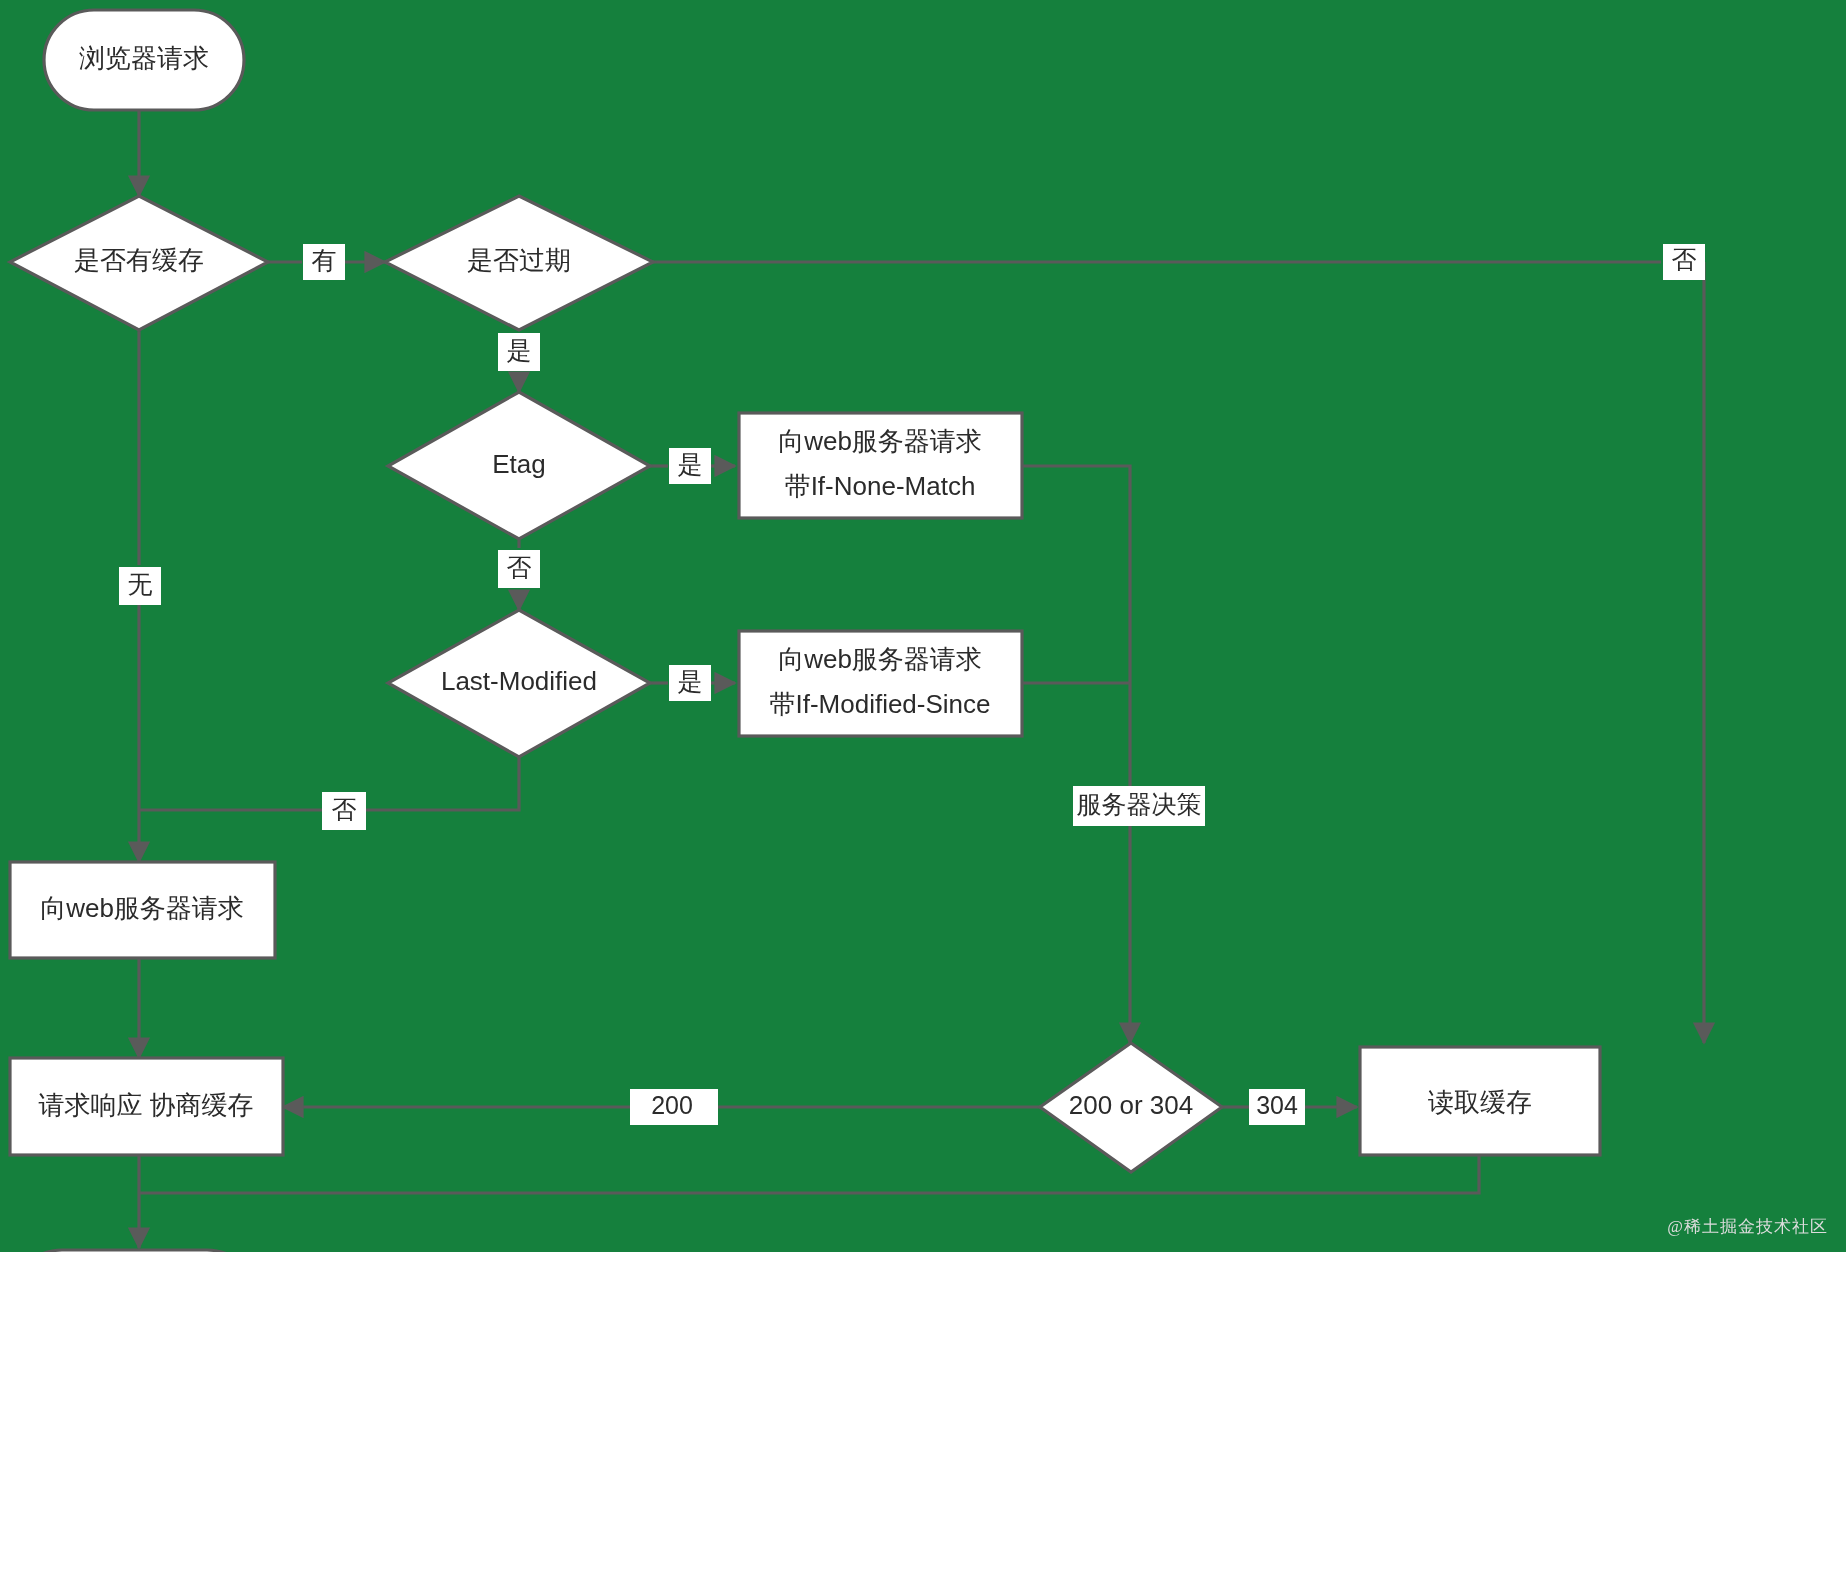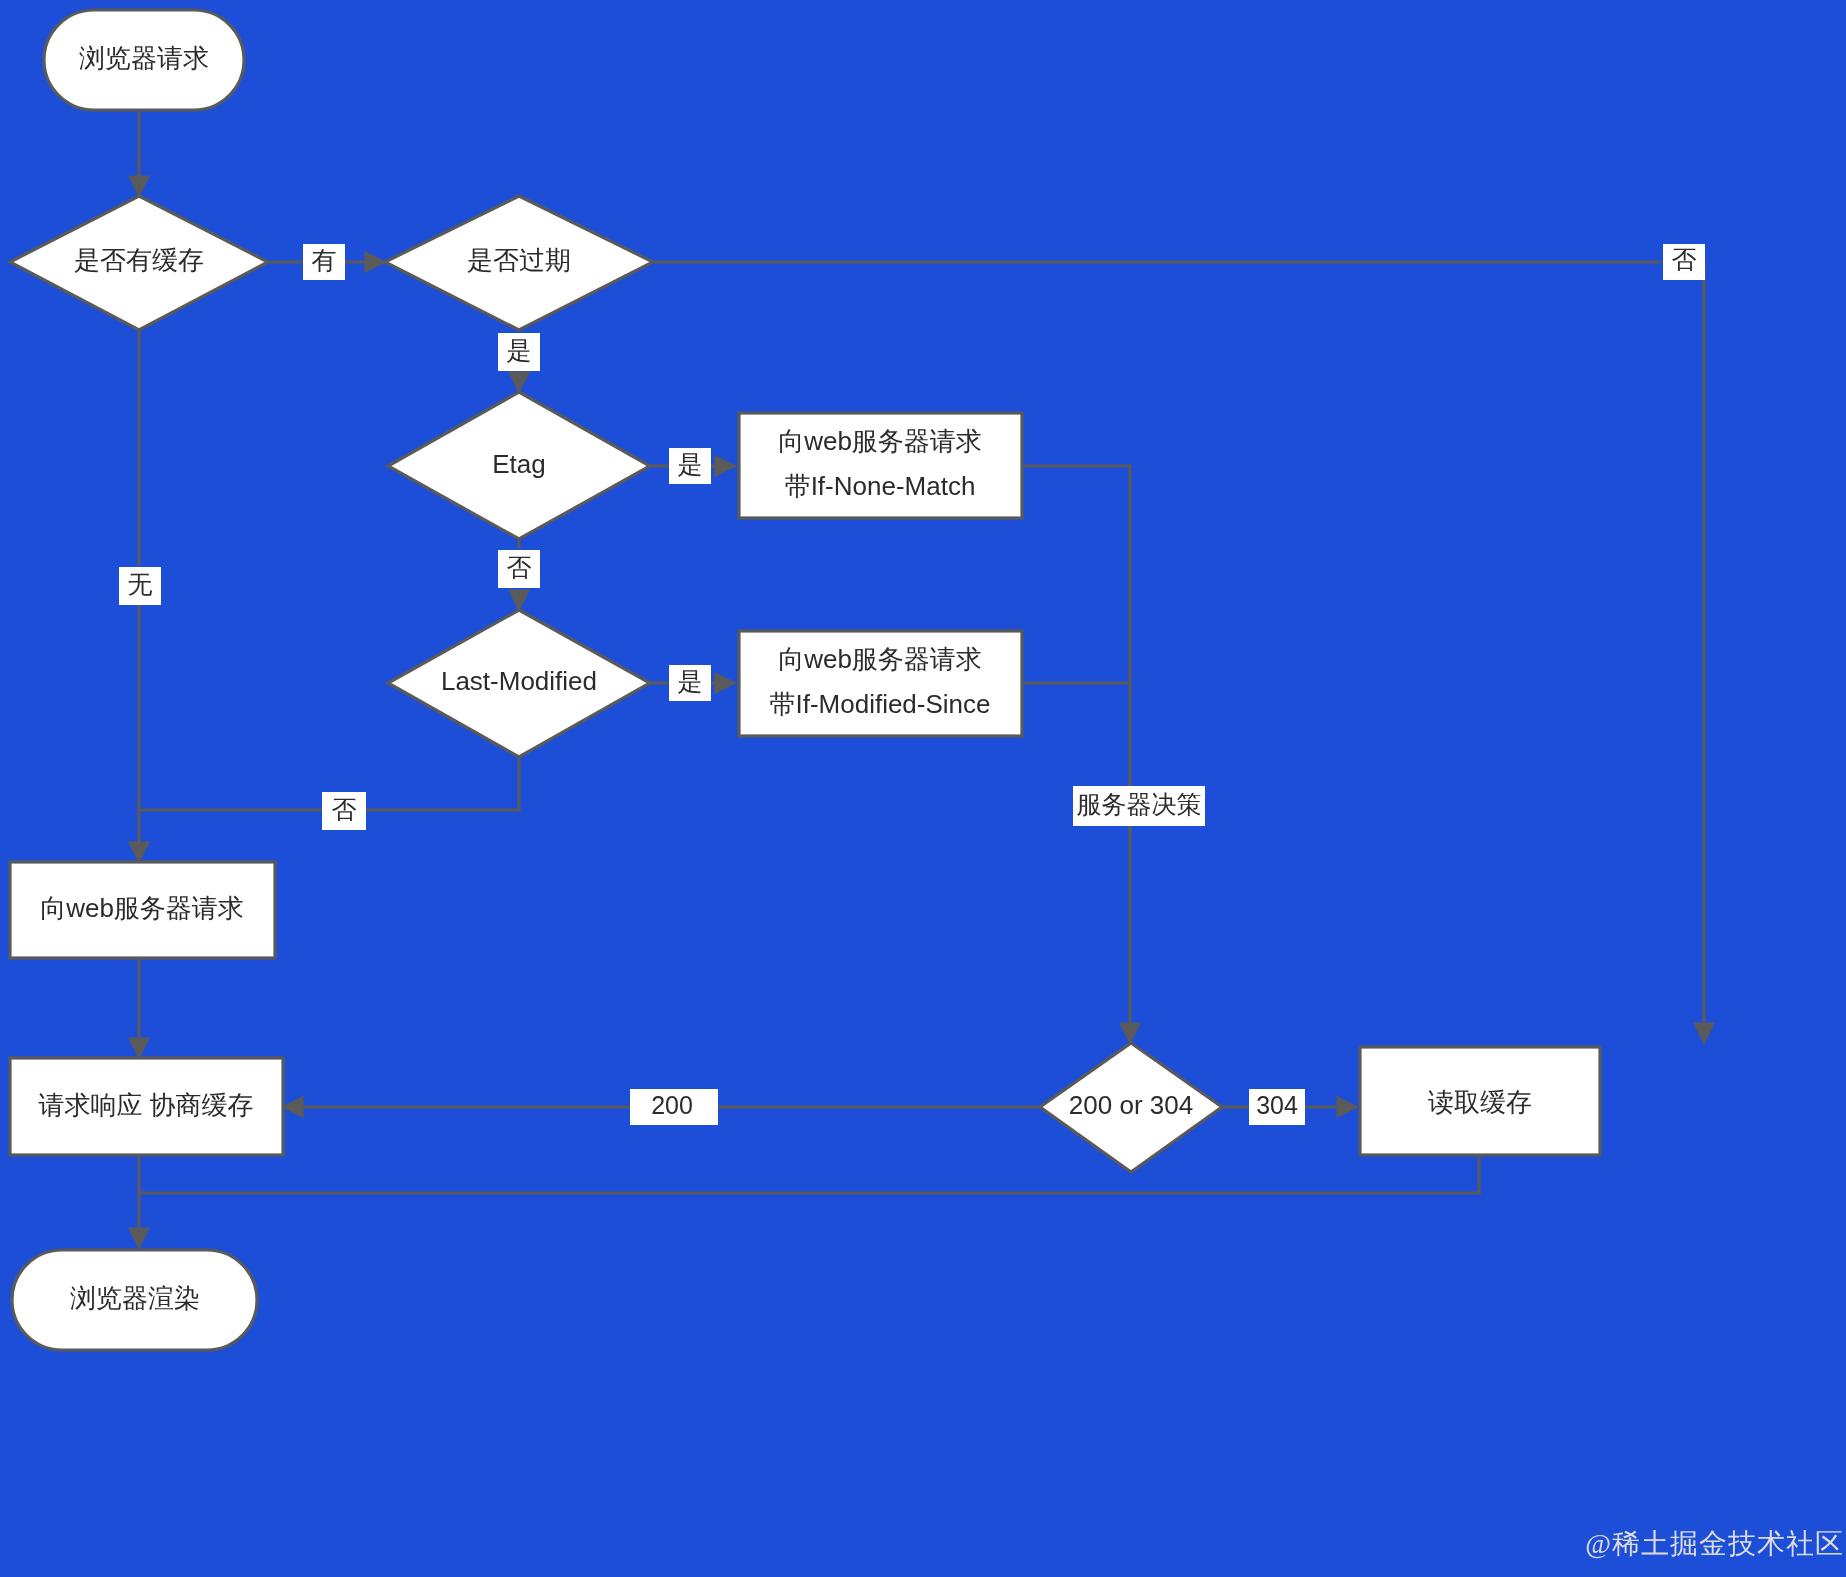--- a/index.html
+++ b/index.html
@@ -6,22 +6,22 @@
     margin: 0;
     padding: 0;
     background: #ffffff;
   }
   body {
     font-family: "Liberation Sans", "DejaVu Sans", sans-serif;
   }
   #canvas {
     position: relative;
     width: 1846px;
-    height: 1577px;
-    background: #1d4ed8;
+    height: 1252px;
+    background: #15803d;
     overflow: hidden;
     text-align: right;
   }
   svg.flow {
     position: absolute;
     top: 0;
     left: 0;
     width: 1846px;
     height: 1577px;
   }
@@ -49,24 +49,24 @@
     font-size: 25px;
     fill: #2b2b2b;
     text-anchor: middle;
     dominant-baseline: middle;
   }
   .edge-label-bg {
     fill: #ffffff;
   }
   .watermark {
     position: absolute;
-    right: 2px;
+    right: 18px;
     bottom: 14px;
     font-family: "Liberation Serif", "DejaVu Serif", serif;
-    font-size: 28px;
+    font-size: 17px;
     color: #dcdcdc;
     letter-spacing: 1px;
     user-select: none;
   }
 </style>
 </head>
 <body>
 
 <div id="canvas">
 

